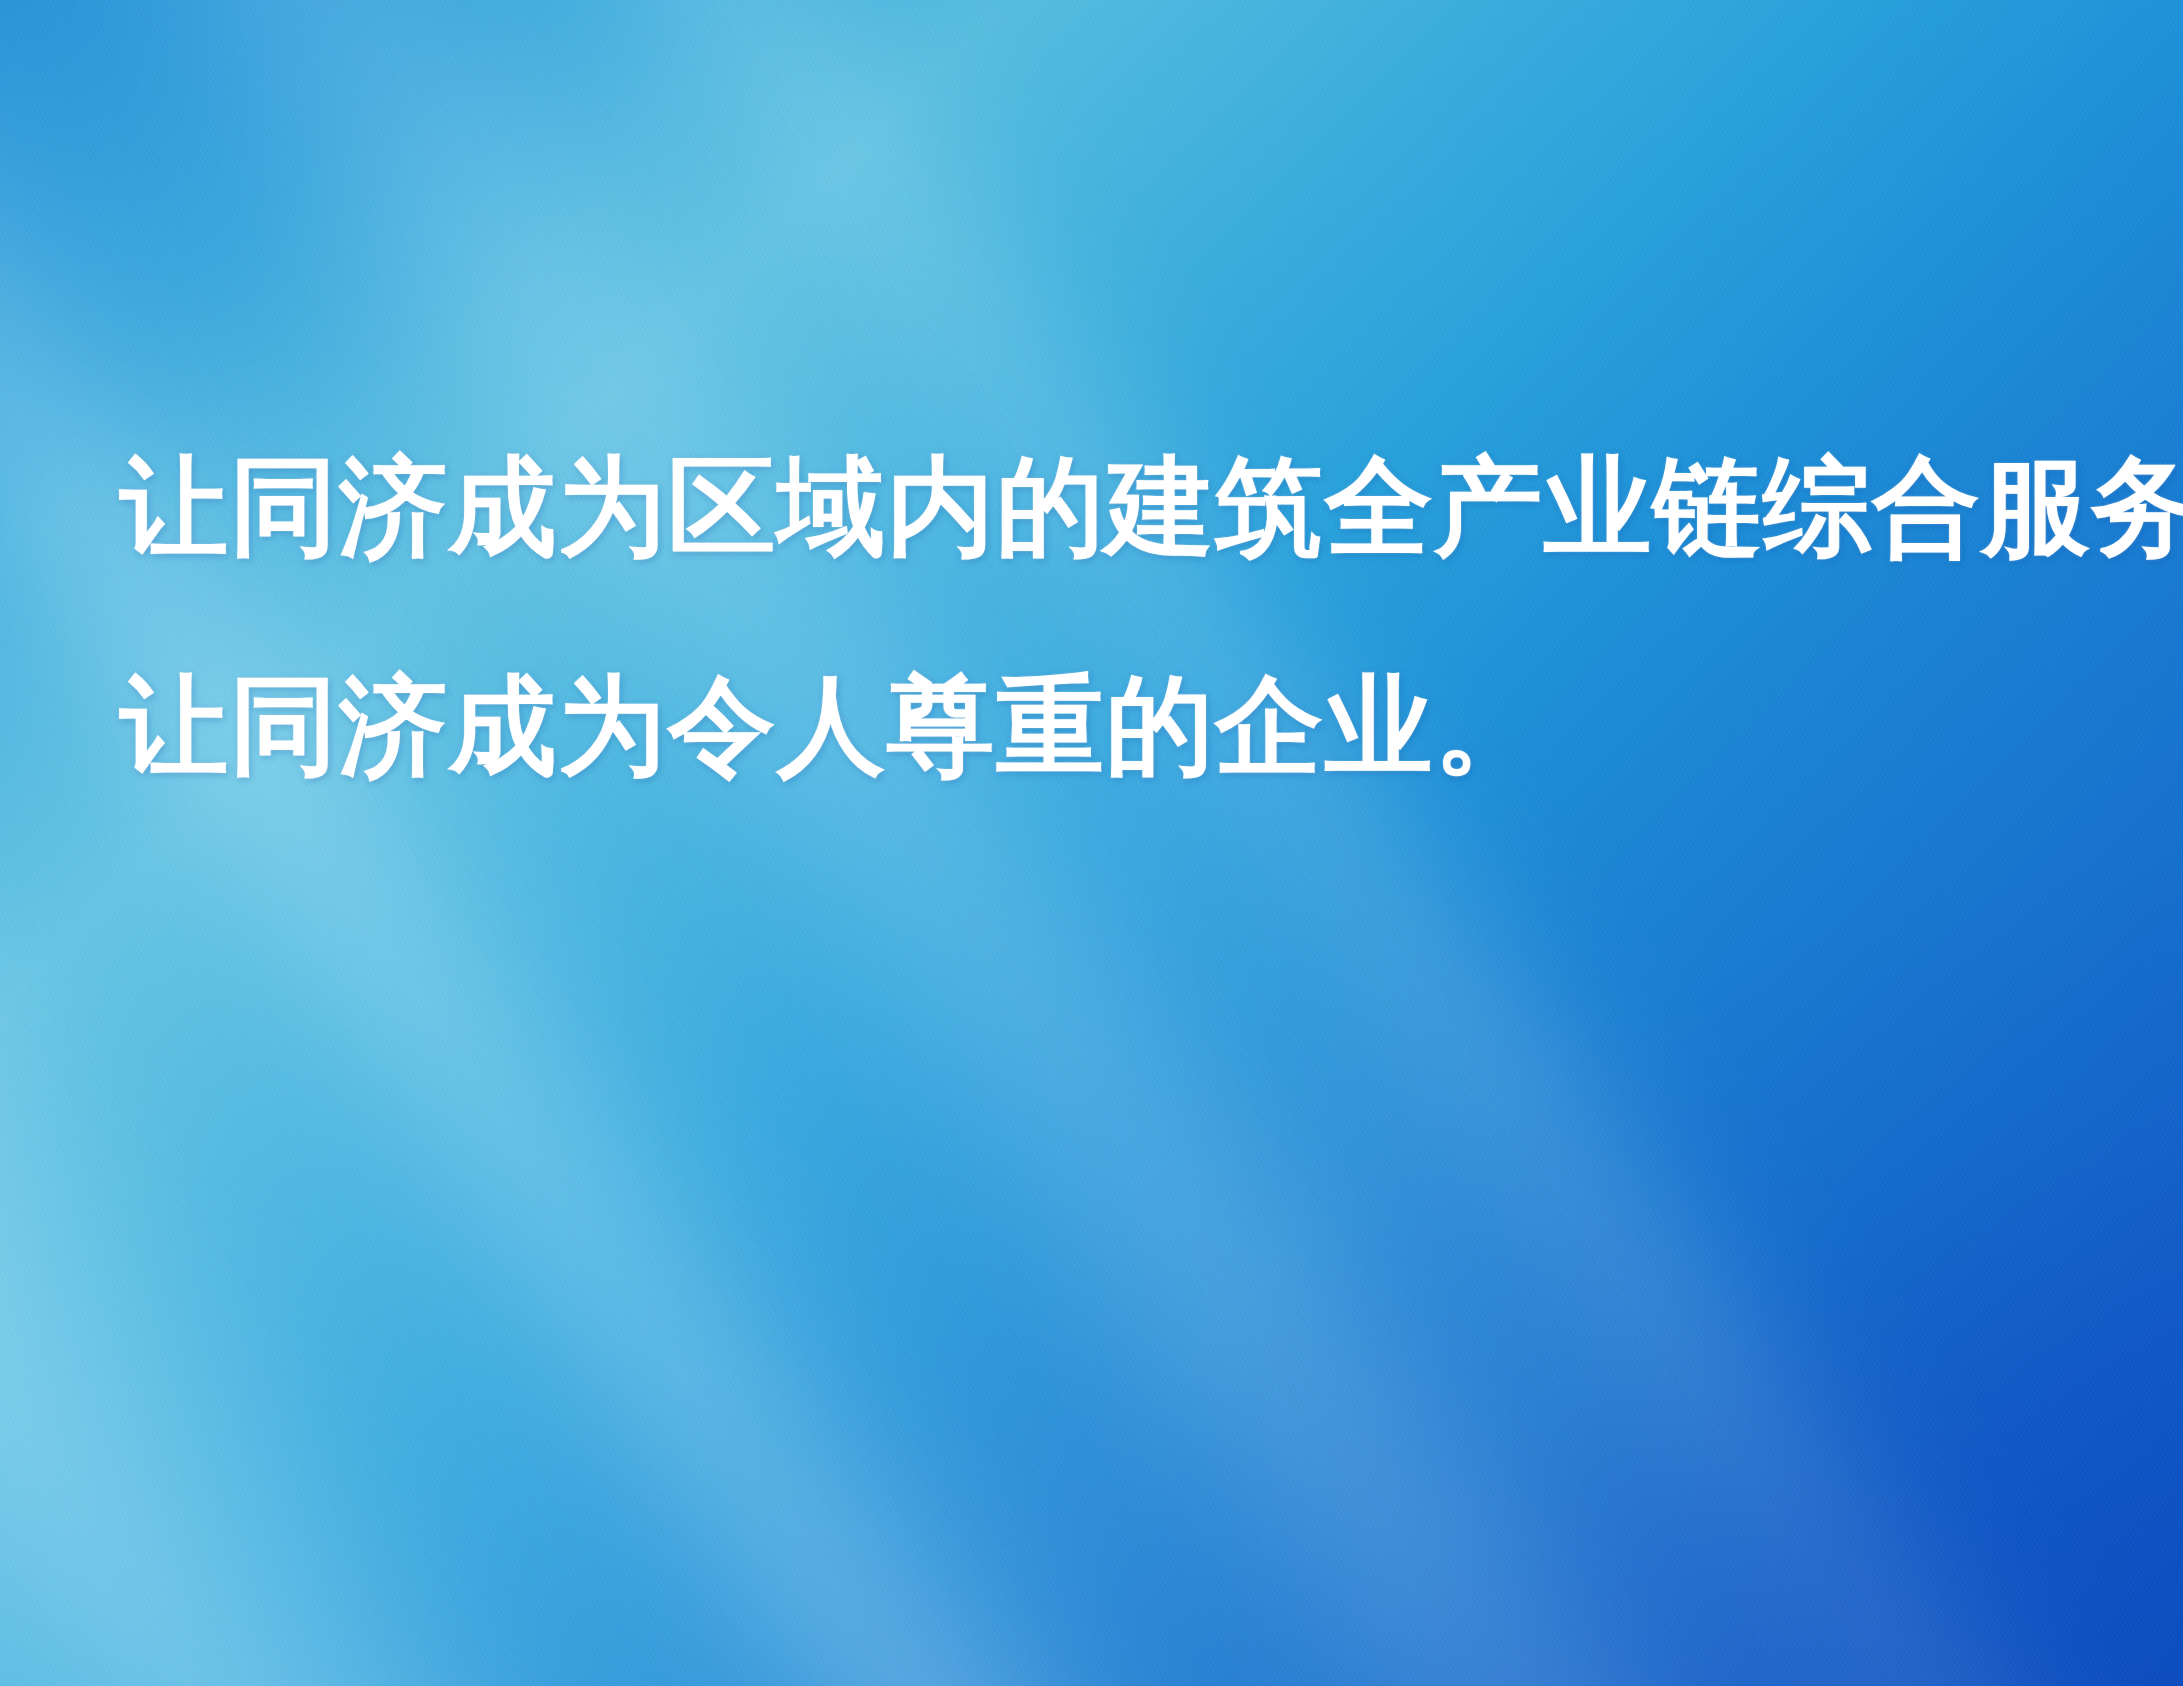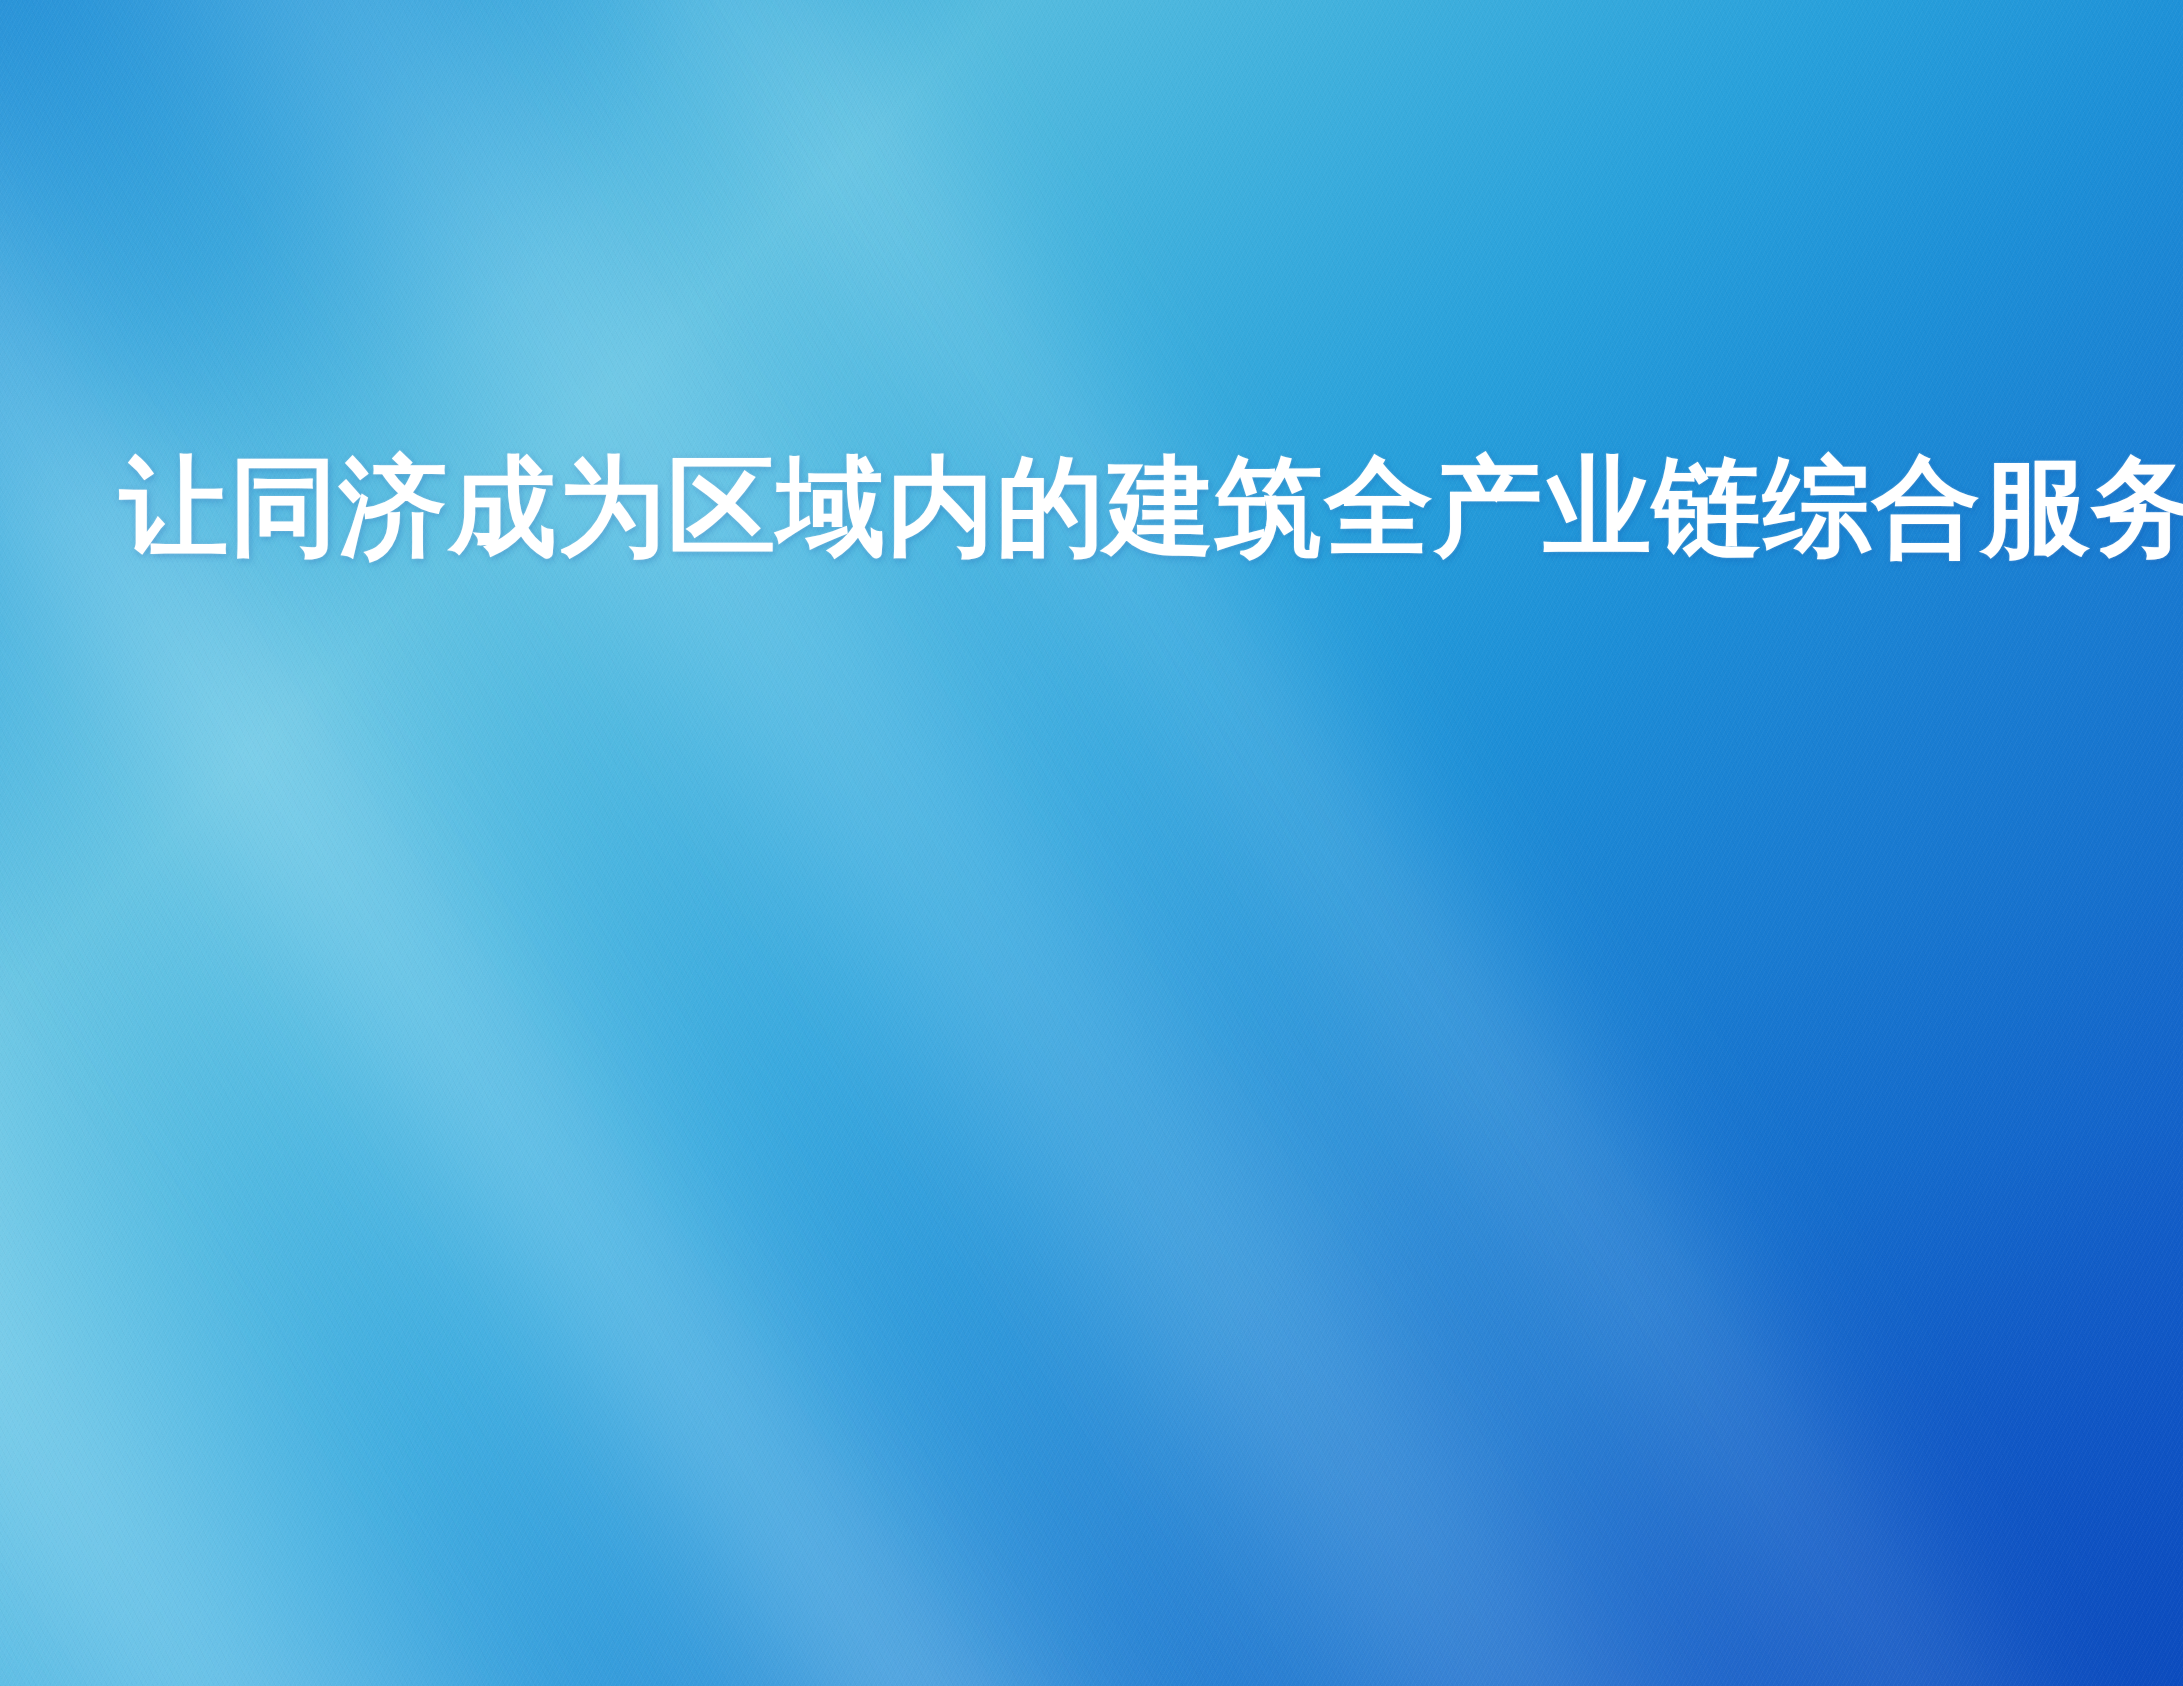--- a/index.html
+++ b/index.html
@@ -186,16 +186,17 @@
   <div class="streak" id="streak-wide-3"></div>
   <div class="streak" id="streak-thin-1"></div>
   <div class="streak" id="streak-thin-2"></div>
 
   <div id="shade-top-left"></div>
   <div id="shade-bottom-right"></div>
   <div id="grain"></div>
 
   <div id="text-block">
     <p class="slide-line">让同济成为区域内的建筑全产业链综合服务商；</p>
+    <p class="slide-line">让同济成为令人尊重的企业。</p>
   </div>
 
 </div>
 
 
 </body></html>

